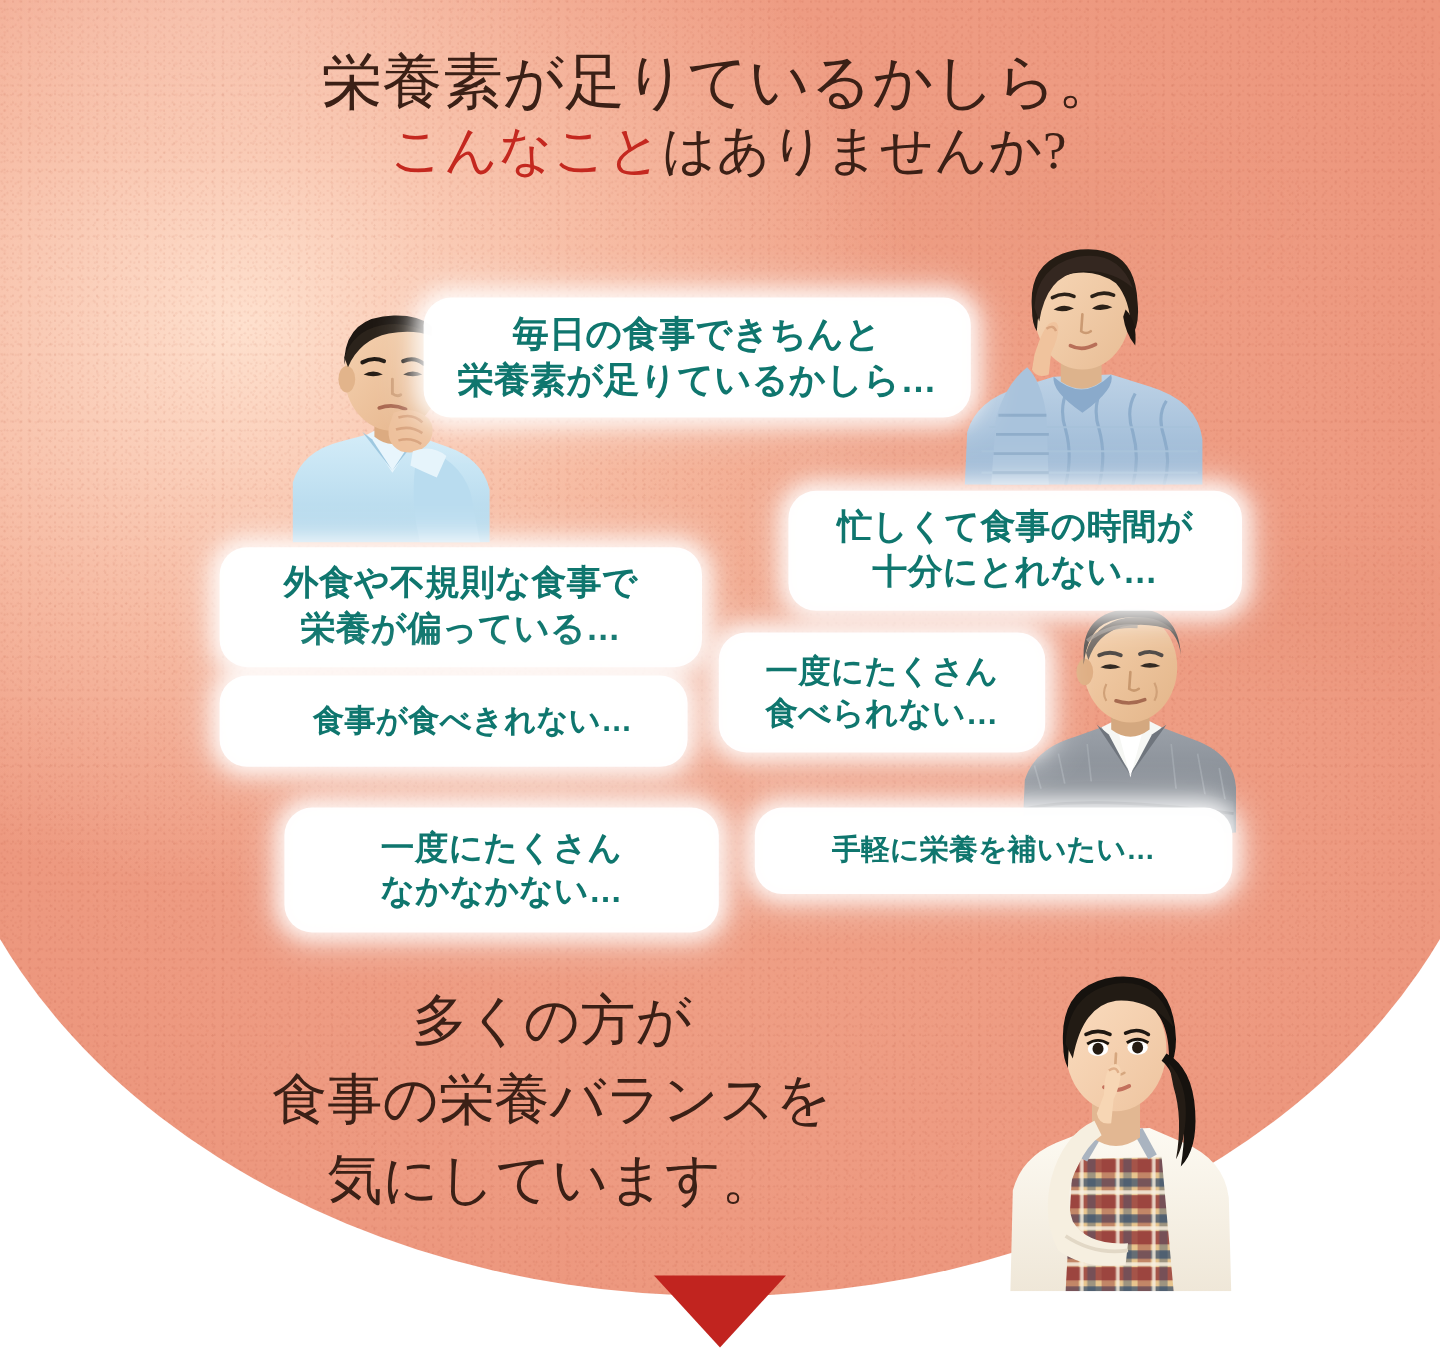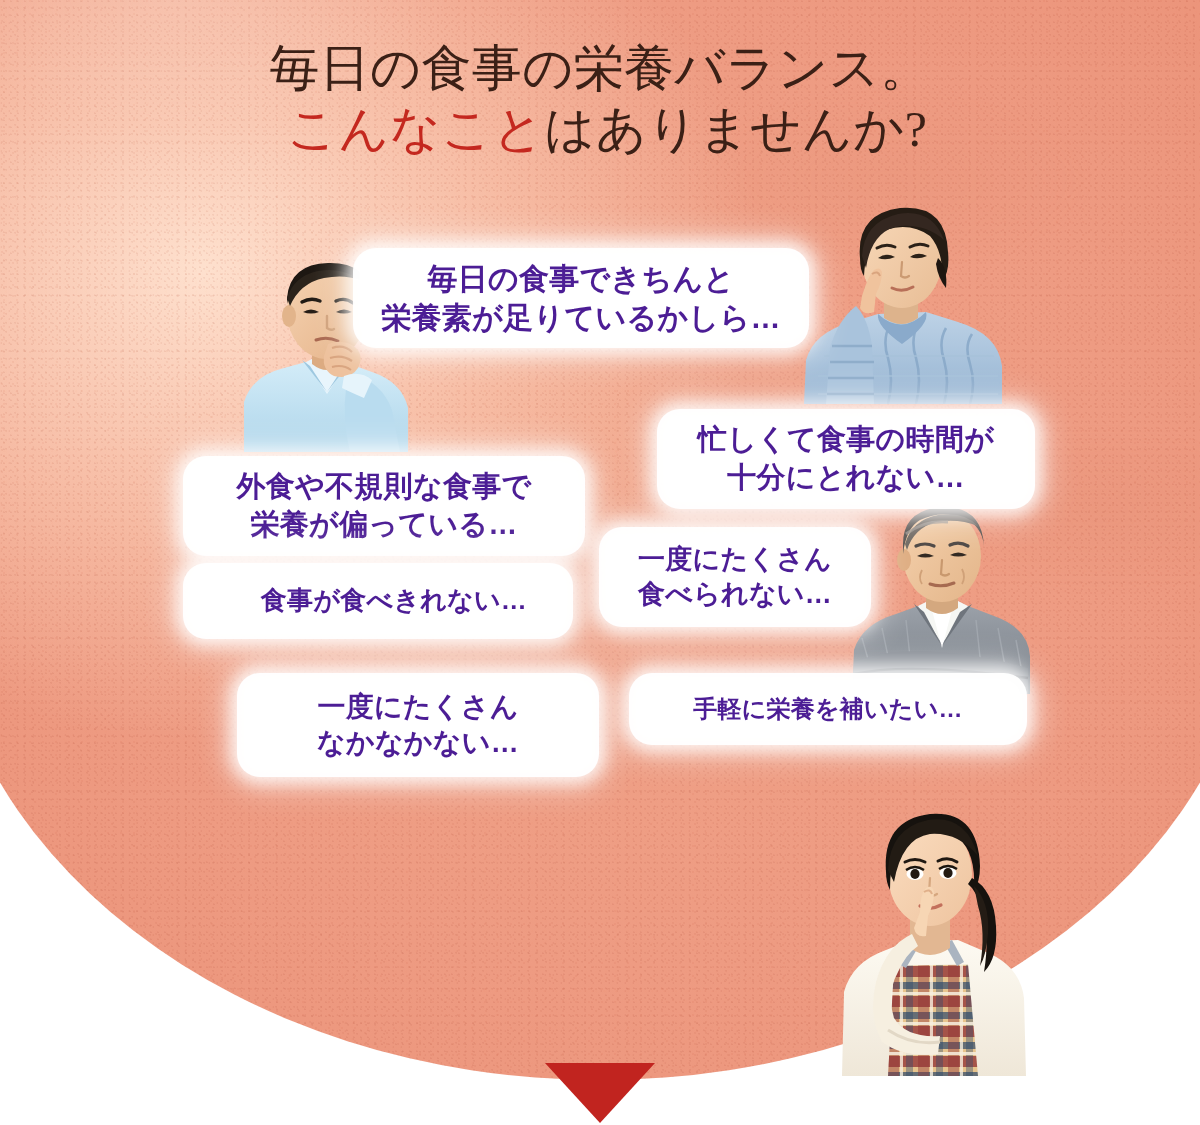--- a/index.html
+++ b/index.html
@@ -59,21 +59,21 @@
   #headline {
     position:absolute; left:0; top:38px; width:1200px;
     text-align:center;
     font-family:"Liberation Serif", "DejaVu Serif", serif;
     line-height:1.22;
     letter-spacing:.02em;
     z-index:6;
   }
   #headline .hl-row { display:block; white-space:nowrap; }
   #headline .hl1 { font-size:50px; color:#3b2016; }
-  #headline .hl2 { font-size:50px; color:#3b2016;margin-left:14px; }
+  #headline .hl2 { font-size:44px; color:#3b2016;margin-left:14px; }
   #headline .hl-accent { color:#c4281f; }
 
   
   #closing {
     position:absolute; left:60px; top:818px; width:800px;
     text-align:center;
     font-family:"Liberation Serif", "DejaVu Serif", serif;
     font-size:46px;
     line-height:1.44;
     color:#3b2016;
@@ -90,21 +90,21 @@
     background:#ffffff;
     box-shadow:
       0 0 0 7px rgba(255,255,255,.95),
       0 0 16px 13px rgba(255,255,255,.80),
       0 0 30px 20px rgba(255,255,255,.42);
     padding:8px 20px;
   }
   .bubble-text {
     font-family:"Liberation Sans", "DejaVu Sans", sans-serif;
     font-weight:bold;
-    color:#4c1d95;
+    color:#0f766e;
     text-align:center;
     line-height:1.3;
     white-space:pre-line;
     letter-spacing:.01em;
   }
 
   
   #bubble-1 { left:360px;  top:255px; width:442px; height:86px; }
   #bubble-1 .bubble-text { font-size:30px; }
 
@@ -153,21 +153,21 @@
 <body>
 
 <div id="stage">
 
   <div id="bg-panel">
     <div id="bg-grain"></div>
     <div id="bg-wash"></div>
   </div>
 
   <div id="headline">
-    <span class="hl-row hl1">毎日の食事の栄養バランス。</span>
+    <span class="hl-row hl1">栄養素が足りているかしら。</span>
     <span class="hl-row hl2"><span class="hl-accent">こんなこと</span><span>はありませんか?</span></span>
   </div>
 
   <div class="person" id="person-young-man">
     <svg viewBox="0 0 190 200" width="190" height="200" aria-hidden="true">
       <defs>
         <linearGradient id="ymShirt" x1="0" y1="0" x2="0" y2="1">
           <stop offset="0%" stop-color="#d3ecf8"></stop>
             <stop offset="100%" stop-color="#aed5ea"></stop>
         </linearGradient>
@@ -414,18 +414,23 @@
 
   <div class="bubble" id="bubble-6">
     <div class="bubble-text">一度にたくさん
 なかなかない…</div>
   </div>
 
   <div class="bubble" id="bubble-7">
     <div class="bubble-text">手軽に栄養を補いたい…</div>
   </div>
 
+  <div id="closing">
+    <span>多くの方が</span>
+    <span>食事の栄養バランスを</span>
+    <span>気にしています。</span>
+  </div>
 
   <div id="arrow">
     <div class="tri"></div>
   </div>
 
 </div>
 
 </body></html>

